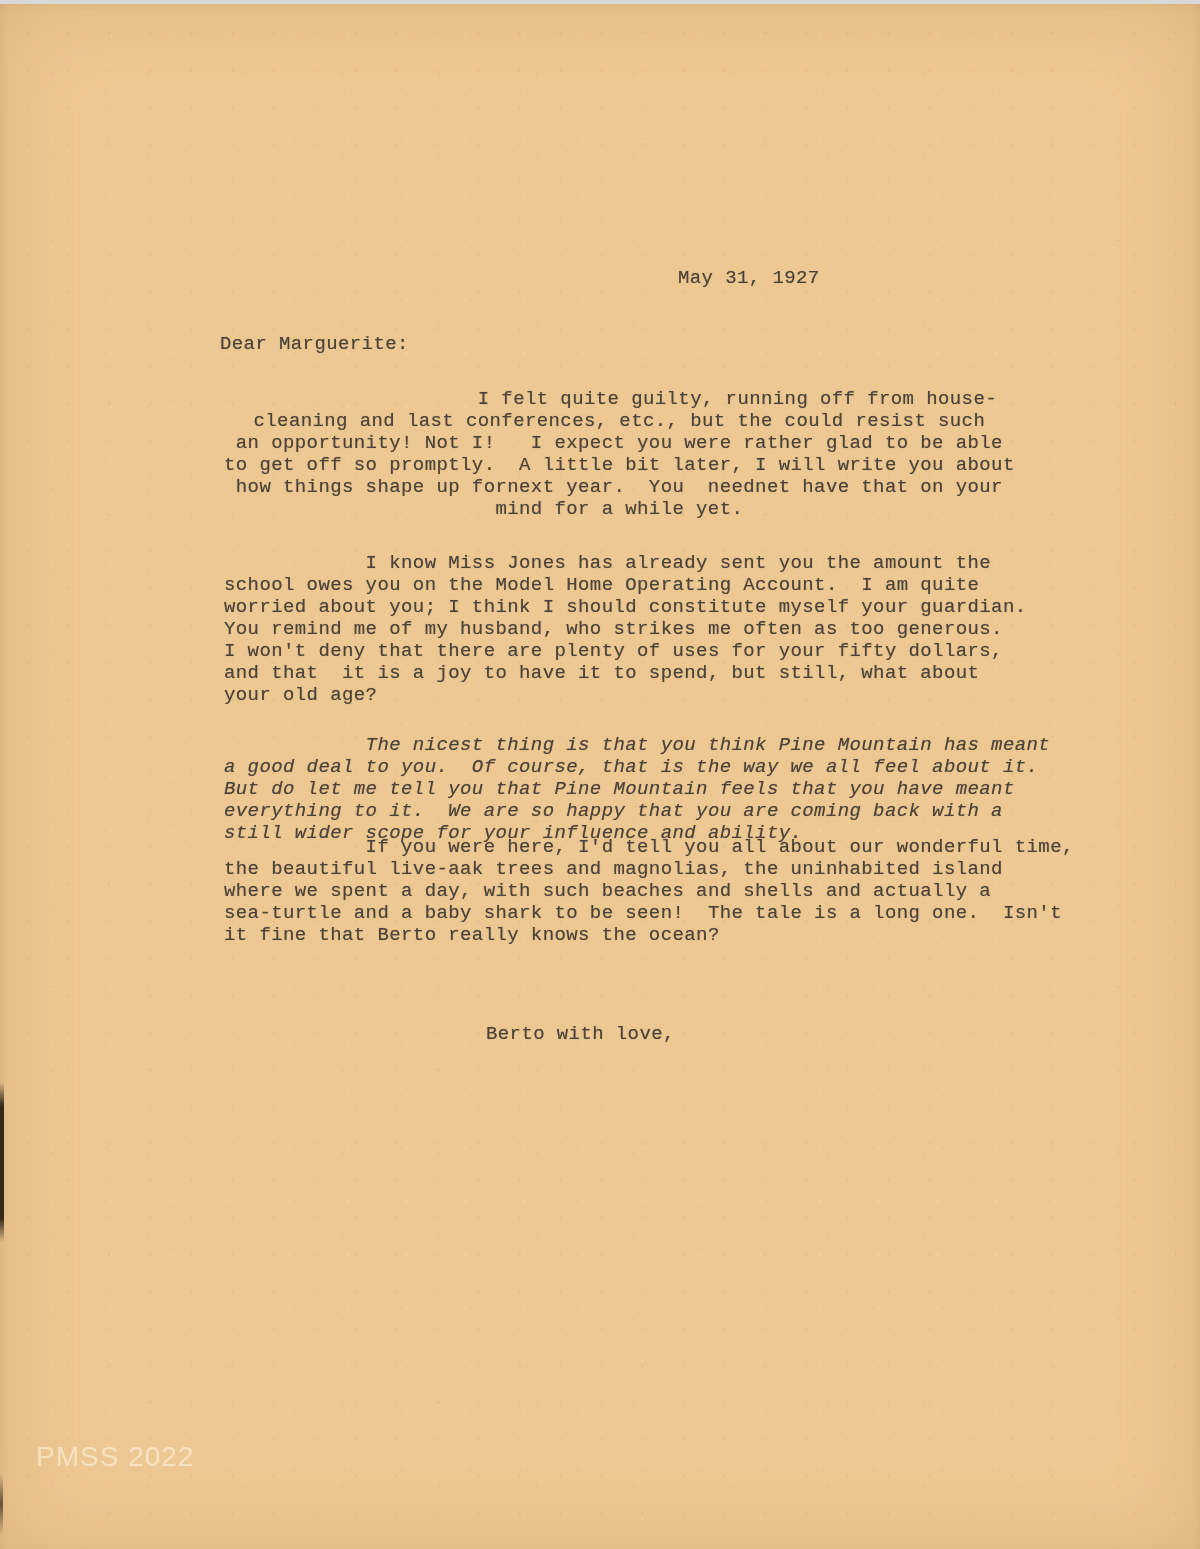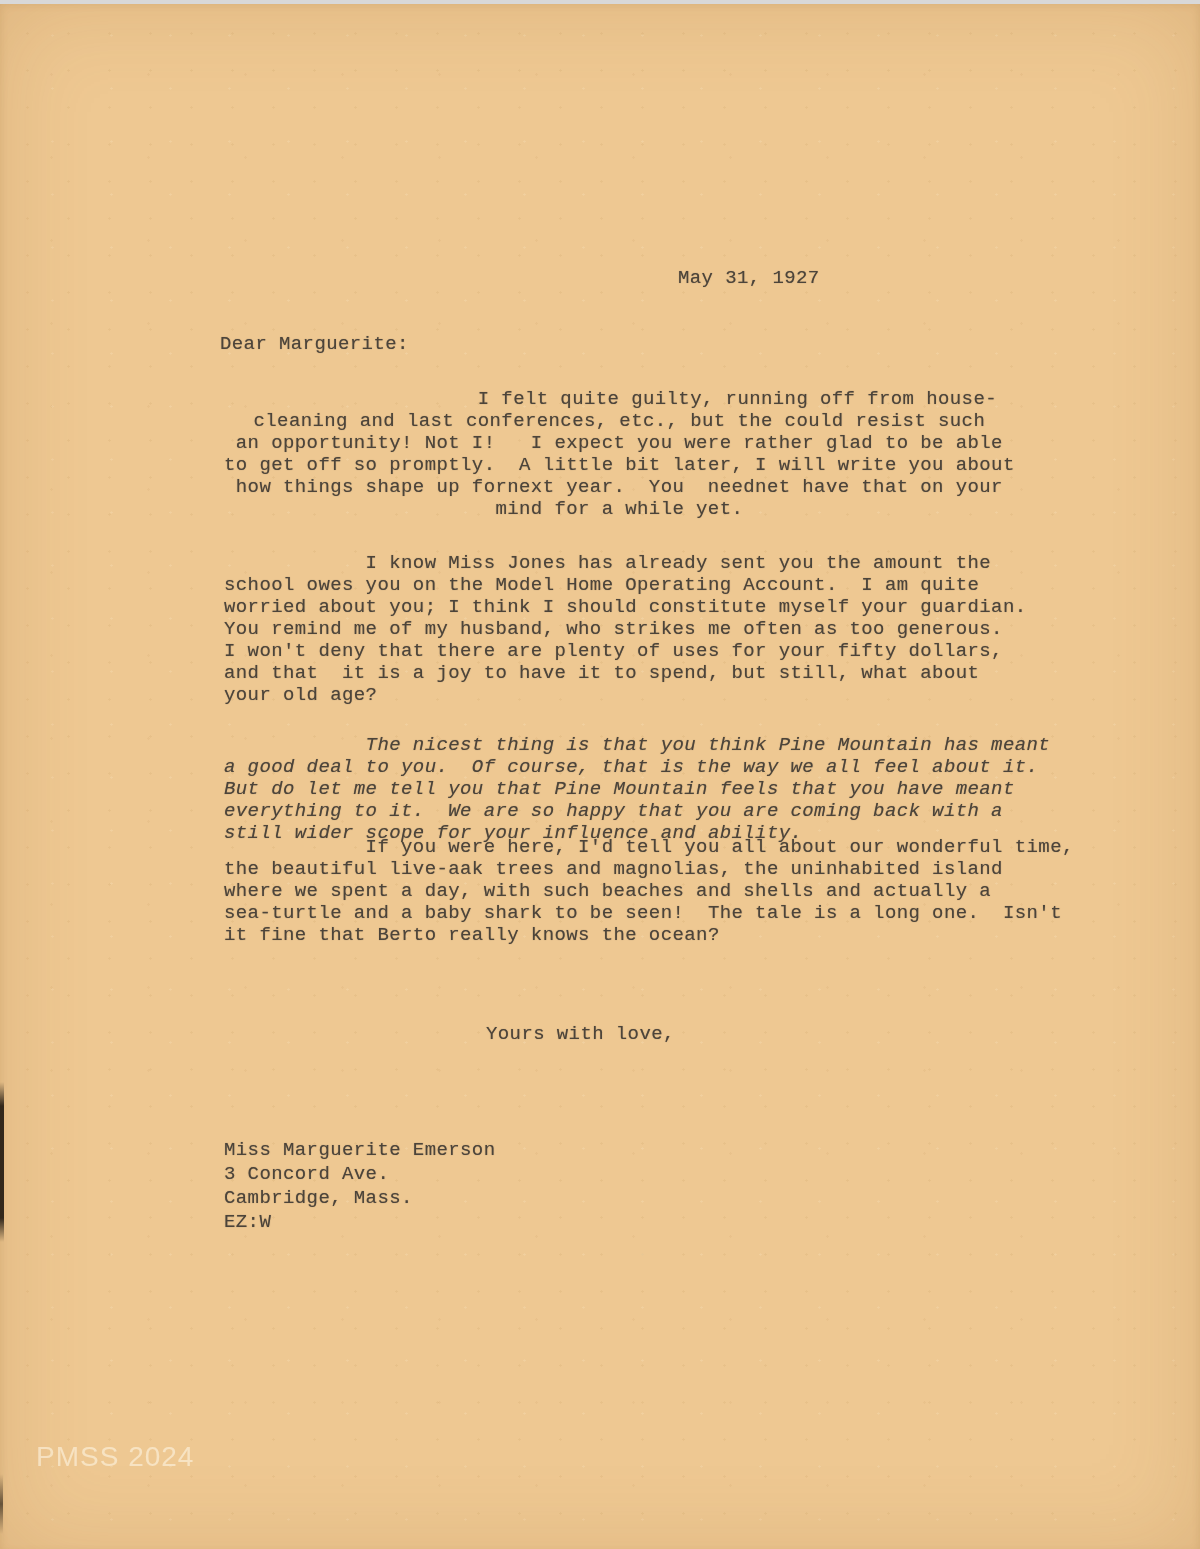--- a/index.html
+++ b/index.html
@@ -94,22 +94,18 @@
 But do let me tell you that Pine Mountain feels that you have meant
 everything to it.  We are so happy that you are coming back with a
 still wider scope for your influence and ability.</div>
 
   <div class="type" style="left:224px; top:832px;">            If you were here, I'd tell you all about our wonderful time,
 the beautiful live-aak trees and magnolias, the uninhabited island
 where we spent a day, with such beaches and shells and actually a
 sea-turtle and a baby shark to be seen!  The tale is a long one.  Isn't
 it fine that Berto really knows the ocean?</div>
 
-  <div class="type" style="left:486px; top:1019px;">Yours with love,</div>
+  <div class="type" style="left:486px; top:1019px;">Berto with love,</div>
 
-  <div class="type addr" style="left:224px; top:1134px;">Miss Marguerite Emerson
-3 Concord Ave.
-Cambridge, Mass.
-EZ:W</div>
 
-  <div class="watermark">PMSS 2024</div>
+  <div class="watermark">PMSS 2022</div>
 
 </div>
 
 </body></html>

